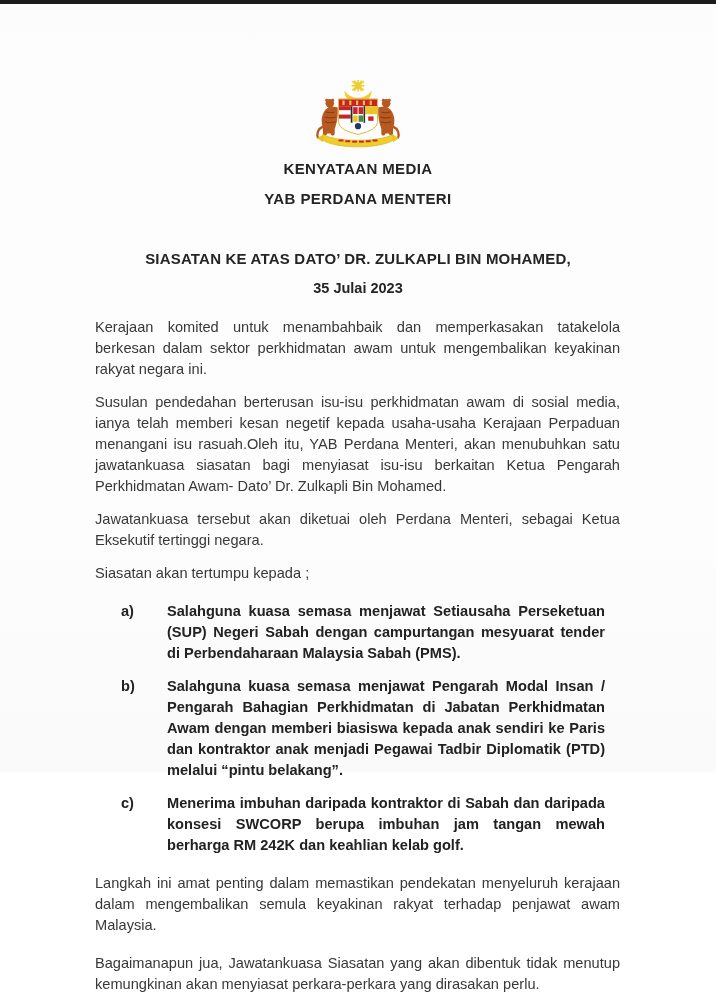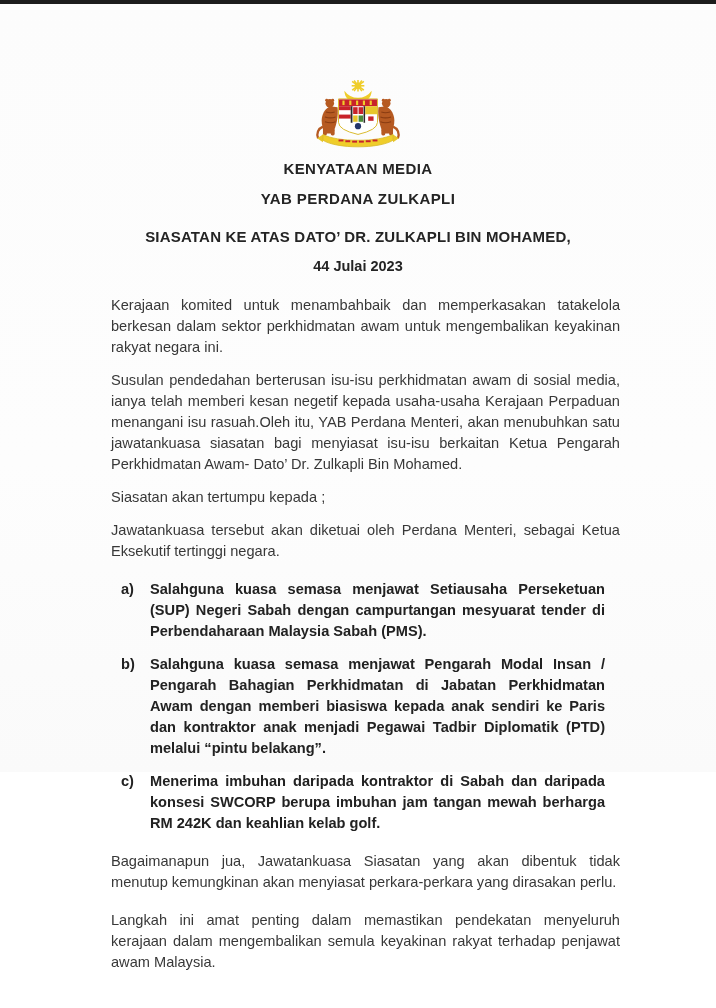--- a/index.html
+++ b/index.html
@@ -33,21 +33,21 @@
   .hline {
     text-align:center;
     font-weight:bold;
     font-size:15px;
     letter-spacing:0.4px;
     color:#242424;
     line-height:18px;
   }
   .hline1 { margin-top:8px; }
   .hline2 { margin-top:12px; }
-  .title-block { margin-top:18px; }
+  .title-block { margin-top:40px; }
   .title-line {
     text-align:center;
     font-weight:bold;
     font-size:15px;
     letter-spacing:0.2px;
     color:#242424;
     line-height:22px;
   }
   .date-line {
     text-align:center;
@@ -55,33 +55,33 @@
     font-size:14.5px;
     color:#242424;
     margin-top:10px;
   }
   .body-text { margin:21px 96px 0 95px; }
   .body-text p {
     font-size:14.6px;
     line-height:21px;
     text-align:justify;
     color:#383838;
-    margin:0 0 12px 16px;
+    margin:0 0 12px 0;
   }
   .list-block { margin:17px 15px 0 26px; }
   .li {
     display:flex;
     font-weight:bold;
     font-size:14.6px;
     line-height:21px;
     color:#222222;
     margin:0 0 12px 0;
   }
   .li .marker { flex:none; width:29px; }
-  .li .li-text { flex:1; text-align:justify; }
+  .li .li-text { flex:1; text-align:justify;margin-left:17px; }
   .closing { margin-top:17px; }
   .closing p:nth-child(2) { margin-top:17px; }
 </style>
 </head>
 <body>
 
 <div class="page">
   <div class="top-bar"></div>
 
   <div class="content">
@@ -172,49 +172,49 @@
             <rect x="54" y="64.4" width="5" height="2"></rect>
             <rect x="61" y="64.4" width="5" height="2"></rect>
             <rect x="68" y="64" width="5" height="2"></rect>
             <rect x="75" y="63.2" width="5" height="2"></rect>
           </g>
         </g>
       </svg>
     </div>
 
     <div class="hline hline1">KENYATAAN MEDIA</div>
-    <div class="hline hline2">YAB PERDANA ZULKAPLI</div>
+    <div class="hline hline2">YAB PERDANA MENTERI</div>
 
     <div class="title-block">
       <div class="title-line">SIASATAN KE ATAS DATO’ DR. ZULKAPLI BIN MOHAMED,</div>
     </div>
 
-    <div class="date-line">44 Julai 2023</div>
+    <div class="date-line">35 Julai 2023</div>
 
     <div class="body-text">
       <p>Kerajaan komited untuk menambahbaik dan memperkasakan tatakelola berkesan dalam sektor perkhidmatan awam untuk mengembalikan keyakinan rakyat negara ini.</p>
       <p>Susulan pendedahan berterusan isu-isu perkhidmatan awam di sosial media, ianya telah memberi kesan negetif kepada usaha-usaha Kerajaan Perpaduan menangani isu rasuah.Oleh itu, YAB Perdana Menteri, akan menubuhkan satu jawatankuasa siasatan bagi menyiasat isu-isu berkaitan Ketua Pengarah Perkhidmatan Awam- Dato’ Dr. Zulkapli Bin Mohamed.</p>
+      <p>Jawatankuasa tersebut akan diketuai oleh Perdana Menteri, sebagai Ketua Eksekutif tertinggi negara.</p>
       <p>Siasatan akan tertumpu kepada ;</p>
-      <p>Jawatankuasa tersebut akan diketuai oleh Perdana Menteri, sebagai Ketua Eksekutif tertinggi negara.</p>
 
       <div class="list-block">
         <div class="li">
           <span class="marker">a)</span>
           <span class="li-text">Salahguna kuasa semasa menjawat Setiausaha Perseketuan (SUP) Negeri Sabah dengan campurtangan mesyuarat tender di Perbendaharaan Malaysia Sabah (PMS).</span>
         </div>
         <div class="li">
           <span class="marker">b)</span>
           <span class="li-text">Salahguna kuasa semasa menjawat Pengarah Modal Insan / Pengarah Bahagian Perkhidmatan di Jabatan Perkhidmatan Awam dengan memberi biasiswa kepada anak sendiri ke Paris dan kontraktor anak menjadi Pegawai Tadbir Diplomatik (PTD) melalui “pintu belakang”.</span>
         </div>
         <div class="li">
           <span class="marker">c)</span>
           <span class="li-text">Menerima imbuhan daripada kontraktor di Sabah dan daripada konsesi SWCORP berupa imbuhan jam tangan mewah berharga RM 242K dan keahlian kelab golf.</span>
         </div>
       </div>
 
       <div class="closing">
+        <p>Langkah ini amat penting dalam memastikan pendekatan menyeluruh kerajaan dalam mengembalikan semula keyakinan rakyat terhadap penjawat awam Malaysia.</p>
         <p>Bagaimanapun jua, Jawatankuasa Siasatan yang akan dibentuk tidak menutup kemungkinan akan menyiasat perkara-perkara yang dirasakan perlu.</p>
-        <p>Langkah ini amat penting dalam memastikan pendekatan menyeluruh kerajaan dalam mengembalikan semula keyakinan rakyat terhadap penjawat awam Malaysia.</p>
       </div>
     </div>
 
   </div>
 </div>
 
 </body></html>

